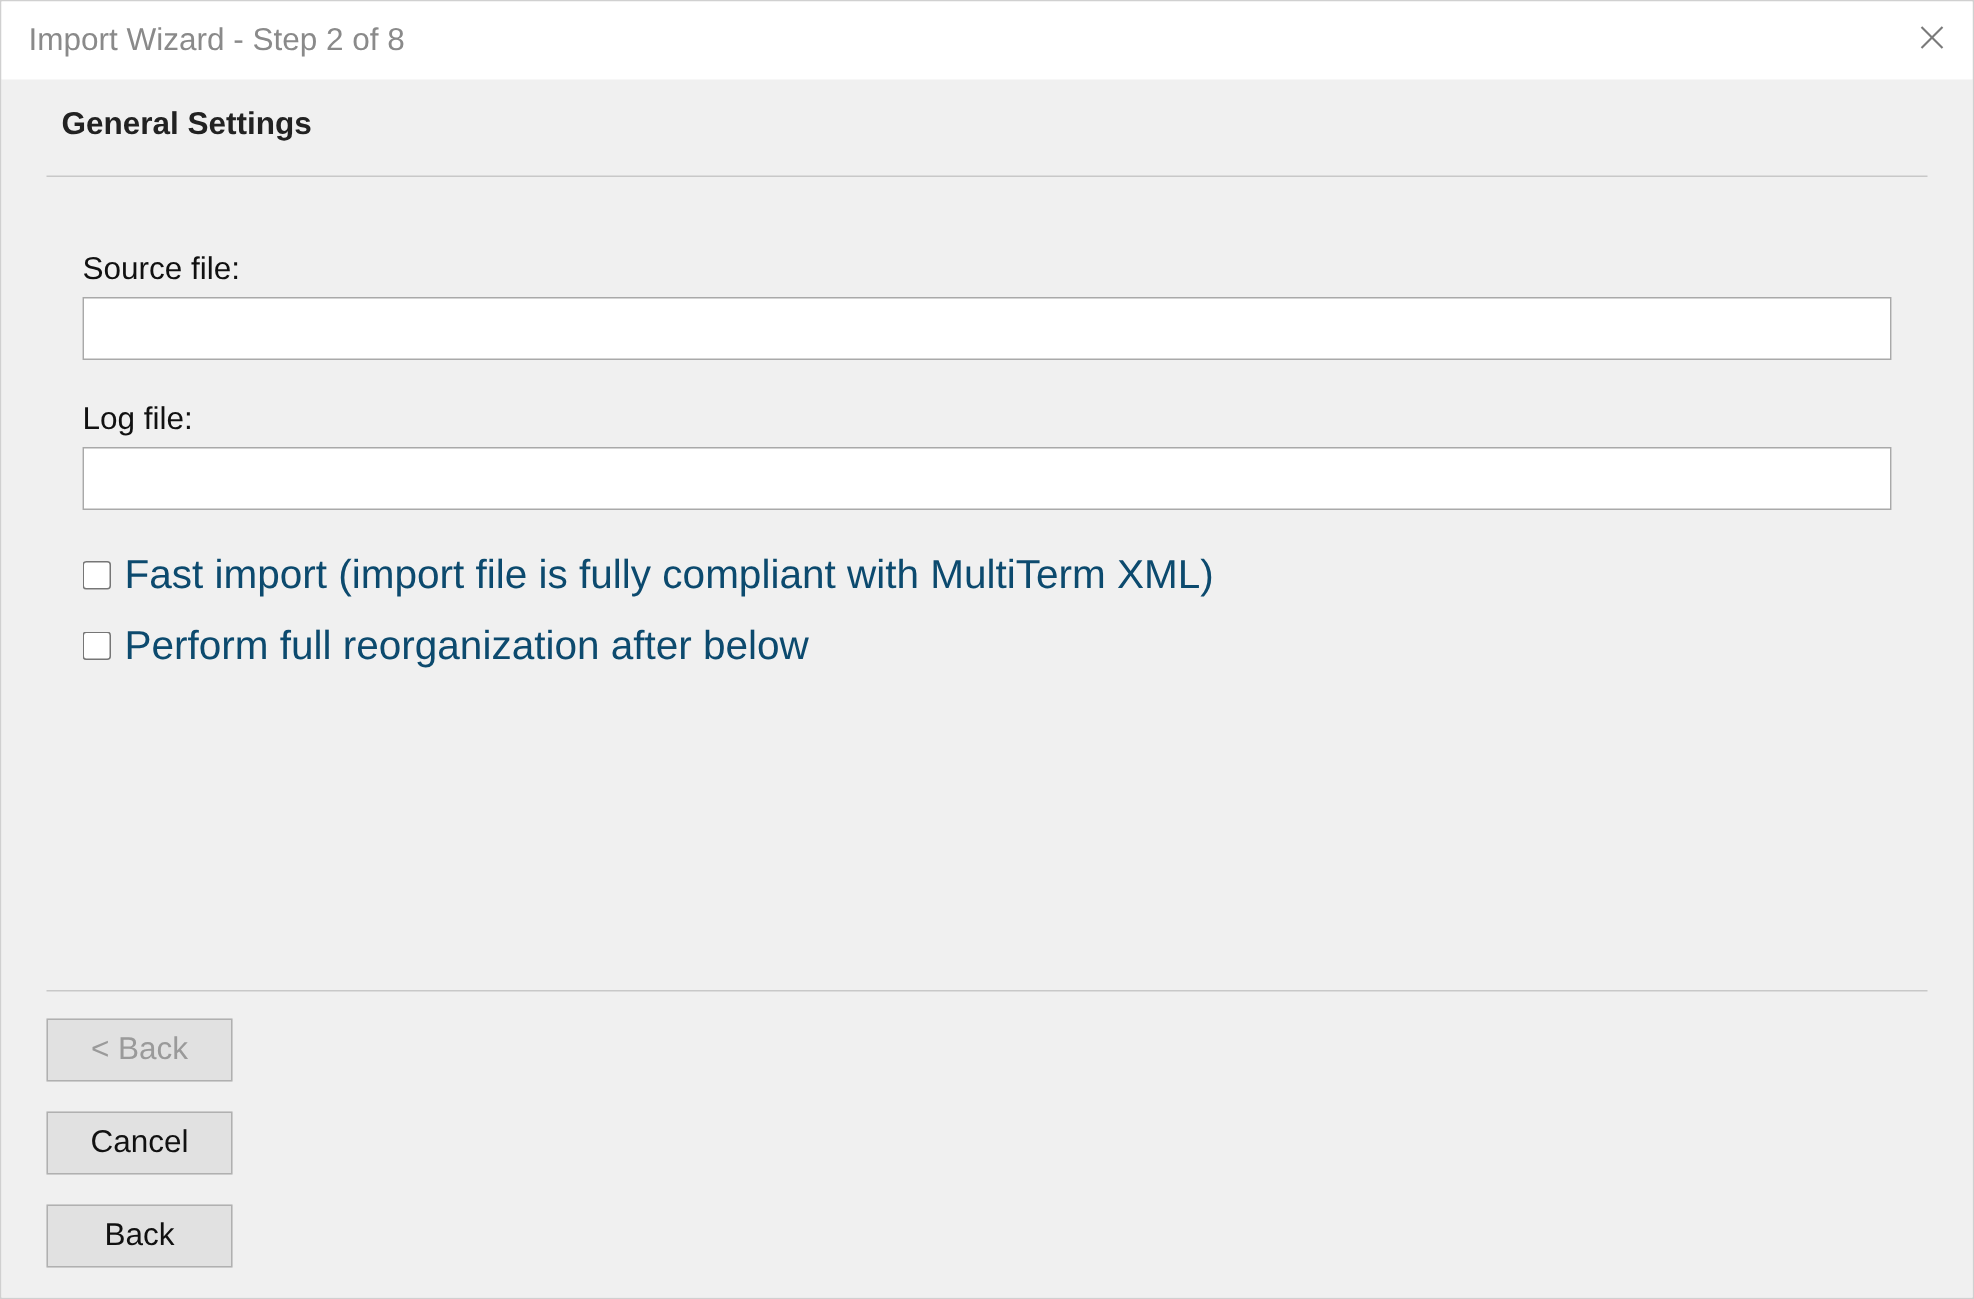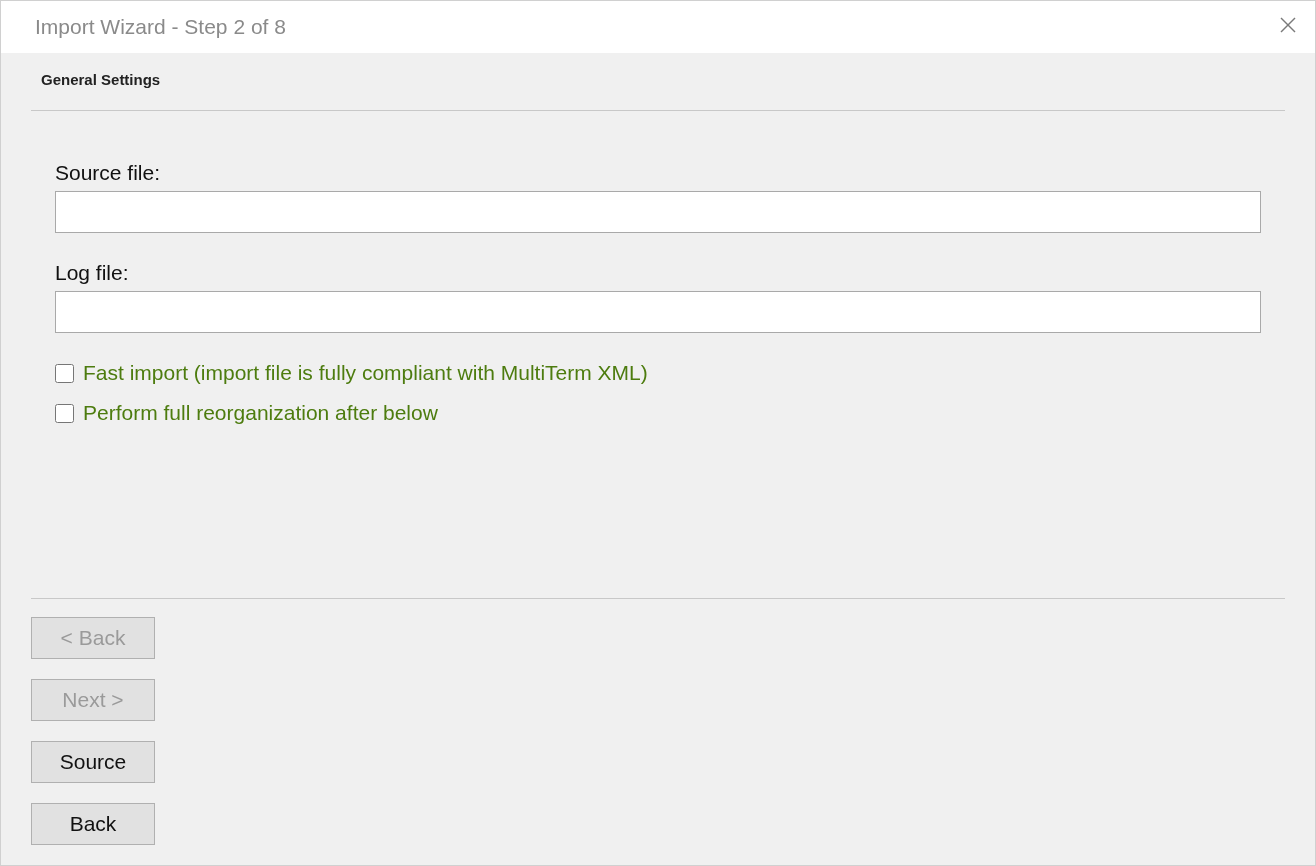--- a/index.html
+++ b/index.html
@@ -1,31 +1,31 @@
 <!DOCTYPE html>
 <html><head>
 <meta charset="utf-8">
 <style>
   * { box-sizing: border-box; margin: 0; padding: 0; }
   html, body { width: 1316px; height: 866px; font-family: "Segoe UI", Arial, sans-serif; background: #fff; overflow: hidden; }
-  .window { width: 100%; height: 100%; border: 1px solid #d0d0d0; position: relative; background: #fff; padding-left: 16px; }
+  .window { width: 100%; height: 100%; border: 1px solid #d0d0d0; position: relative; background: #fff; }
   .titlebar { height: 52px; display: flex; align-items: center; justify-content: space-between; padding: 0 18px; background: #fff; }
   .titlebar-text { color: #8a8a8a; font-size: 21px; font-weight: 400; }
   .close-x { color: #6a6a6a; cursor: pointer; }
   .close-x svg { width: 18px; height: 18px; stroke: #7a7a7a; stroke-width: 1.4; }
   .client { position: absolute; top: 52px; left: 0; right: 0; bottom: 0; background: #f0f0f0; padding: 18px 30px 20px 30px; }
-  .section-header { font-size: 15px; font-weight: 700; color: #222; margin-left: 10px; margin-bottom: 22px; }
+  .section-header { font-size: 21px; font-weight: 700; color: #222; margin-left: 10px; margin-bottom: 22px; }
   .instruction { font-size: 21px; color: #1a1a1a; margin-bottom: 30px; white-space: nowrap; overflow: hidden; }
   .hr { border: none; border-top: 1px solid #c8c8c8; margin-bottom: 50px; }
   .form { padding: 0 24px; }
   .form-label { font-size: 21px; color: #111; margin-bottom: 6px; }
   .text-input { width: 100%; height: 42px; border: 1px solid #a9a9a9; background: #fff; font-size: 19px; padding: 0 8px; color: #111; margin-bottom: 28px; }
   .cb-row { display: flex; align-items: center; margin-bottom: 16px; }
   .cb { width: 19px; height: 19px; margin-right: 9px; accent-color: #333; border: 1px solid #666; }
-  .cb-label { font-size: 21px; color: #4d7c0f; }
+  .cb-label { font-size: 27px; color: #0c4a6e; }
   .filter-group { margin-top: 30px; }
   .filter-box { background: #cdcdcd; padding: 4px 8px; font-size: 21px; color: #6c6c6c; }
   .footer { position: absolute; left: 30px; right: 30px; bottom: 20px; }
   .footer-hr { border: none; border-top: 1px solid #c8c8c8; margin-bottom: 18px; }
   .button-row { display: flex; justify-content: flex-end; gap: 20px; flex-direction: column; }
   .btn { width: 124px; height: 42px; border: 1px solid #b0b0b0; background: #e1e1e1; font-size: 21px; font-family: inherit; cursor: pointer; color: #111; }
   .btn:disabled { color: #9a9a9a; cursor: default; }
 </style>
 </head>
 <body>
@@ -60,19 +60,18 @@
         <input type="checkbox" class="cb" style="">
         <span class="cb-label">Perform full reorganization after below</span>
       </div>
 
     </div>
 
     <div class="footer">
       <hr class="footer-hr">
       <div class="button-row">
         <button class="btn" disabled="">&lt; Back</button>
-        <button class="btn" disabled="">Next &gt;</button>
-        <button class="btn">Source</button>
+        <button class="btn">Cancel</button>
         <button class="btn">Back</button>
       </div>
     </div>
   </div>
 </div>
 
 </body></html>

